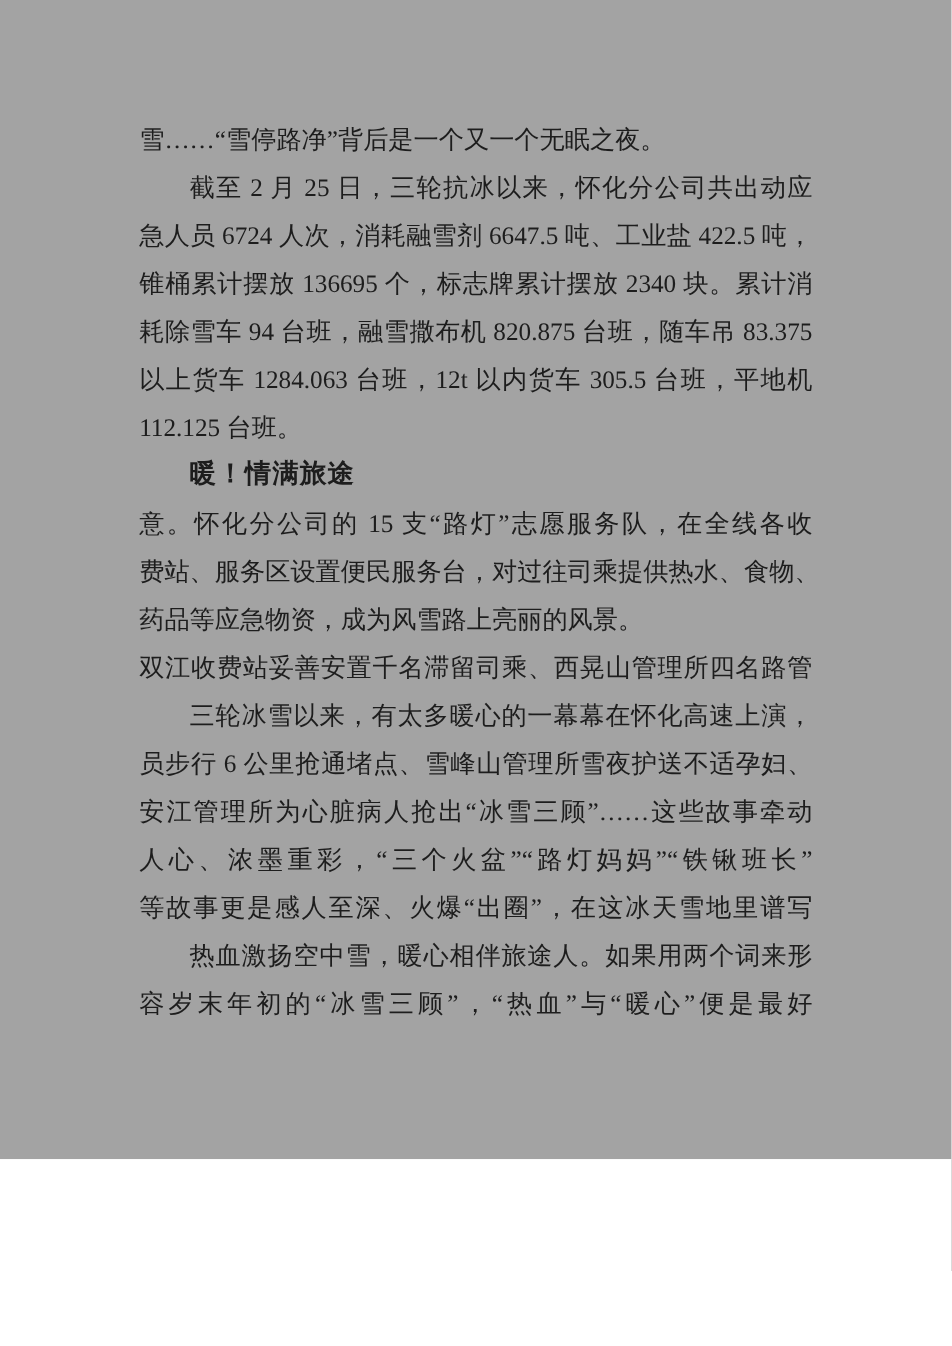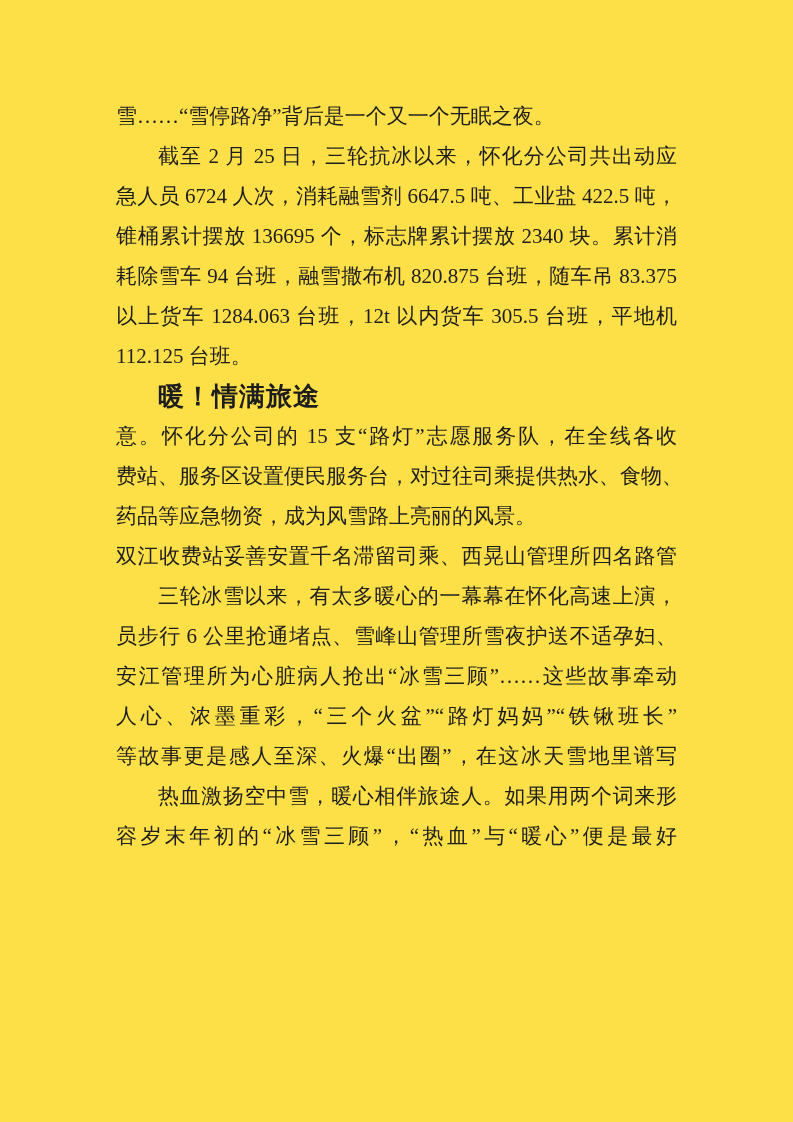--- a/index.html
+++ b/index.html
@@ -3,22 +3,22 @@
 <meta charset="utf-8">
 <style>
   html, body {
     margin: 0;
     padding: 0;
     background: #ffffff;
   }
   .page {
     position: relative;
     width: 793px;
-    height: 1122px;
-    background: #fde047;
+    height: 966px;
+    background: #a3a3a3;
     overflow: hidden;
     font-family: "Liberation Serif", serif;
   }
   .text-block {
     position: absolute;
     left: 116px;
     top: 96px;
     width: 561px;
     color: #1d1d1d;
     font-size: 21px;
@@ -33,21 +33,21 @@
   .line.end {
     text-align: left;
     text-align-last: left;
   }
   .line.ind {
     padding-left: 42px;
   }
   .line.heading {
     font-family: "DejaVu Sans", sans-serif;
     font-weight: 700;
-    font-size: 26px;
+    font-size: 22px;
     text-align: left;
     text-align-last: left;
     padding-left: 42px;
     letter-spacing: 1px;
   }
 </style>
 </head>
 <body>
 
 <div class="page">

